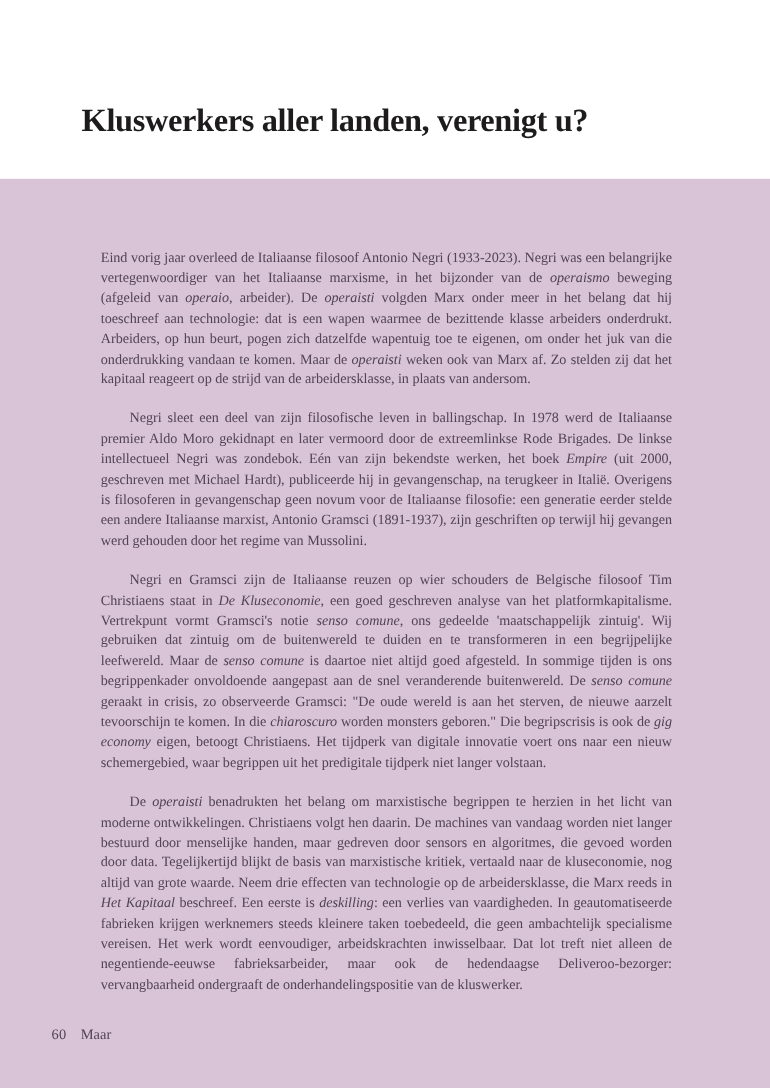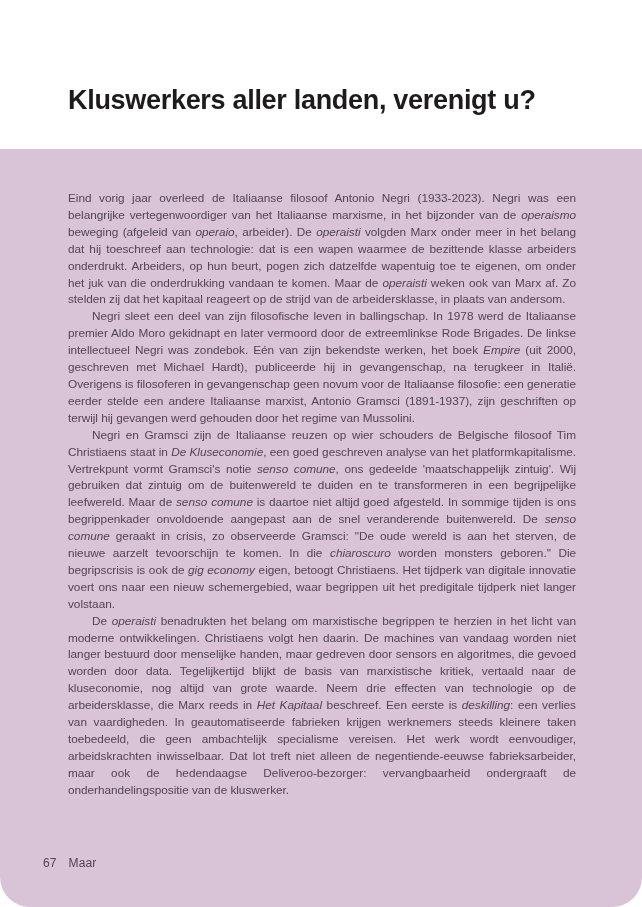--- a/index.html
+++ b/index.html
@@ -6,22 +6,21 @@
     margin: 0;
     padding: 0;
     background: #ffffff;
   }
   .page {
     position: relative;
     width: 642px;
     height: 907px;
     background: #ffffff;
     overflow: hidden;
-    font-family: Liberation Sans, sans-serif;
-    border-radius: 30px;
+    font-family: Liberation Serif, serif;
   }
   .page-header {
     position: absolute;
     top: 0; left: 0; right: 0;
     height: 149px;
     background: #ffffff;
   }
   .page-title {
     position: absolute;
     left: 68px;
@@ -46,21 +45,21 @@
     width: 508px;
     font-size: 11.8px;
     line-height: 16.9px;
     letter-spacing: -0.03px;
     color: var(--body-text, #524355);
     text-align: justify;
     hyphens: auto;
     -webkit-hyphens: auto;
   }
   .article p {
-    margin: 0;
+    margin: 16px;
   }
   .article p.indent {
     text-indent: 24px;
   }
   .article em {
     font-style: italic;
   }
   .page-footer {
     position: absolute;
     left: 43px;
@@ -84,16 +83,16 @@
 
   <section class="content-panel">
     <article class="article">
         <p><span>Eind vorig jaar overleed de Italiaanse filosoof Antonio Negri (1933-2023). Negri was een belangrijke vertegenwoordiger van het Italiaanse marxisme, in het bijzonder van de </span><em>operaismo</em><span> beweging (afgeleid van </span><em>operaio</em><span>, arbeider). De </span><em>operaisti</em><span> volgden Marx onder meer in het belang dat hij toeschreef aan technologie: dat is een wapen waarmee de bezittende klasse arbeiders onderdrukt. Arbeiders, op hun beurt, pogen zich datzelfde wapentuig toe te eigenen, om onder het juk van die onderdrukking vandaan te komen. Maar de </span><em>operaisti</em><span> weken ook van Marx af. Zo stelden zij dat het kapitaal reageert op de strijd van de arbeidersklasse, in plaats van andersom.</span></p>
         <p class="indent"><span>Negri sleet een deel van zijn filosofische leven in ballingschap. In 1978 werd de Italiaanse premier Aldo Moro gekidnapt en later vermoord door de extreemlinkse Rode Brigades. De linkse intellectueel Negri was zondebok. Eén van zijn bekendste werken, het boek </span><em>Empire</em><span> (uit 2000, geschreven met Michael Hardt), publiceerde hij in gevangenschap, na terugkeer in Italië. Overigens is filosoferen in gevangenschap geen novum voor de Italiaanse filosofie: een generatie eerder stelde een andere Italiaanse marxist, Antonio Gramsci (1891-1937), zijn geschriften op terwijl hij gevangen werd gehouden door het regime van Mussolini.</span></p>
         <p class="indent"><span>Negri en Gramsci zijn de Italiaanse reuzen op wier schouders de Belgische filosoof Tim Christiaens staat in </span><em>De Kluseconomie</em><span>, een goed geschreven analyse van het platformkapitalisme. Vertrekpunt vormt Gramsci's notie </span><em>senso comune</em><span>, ons gedeelde 'maatschappelijk zintuig'. Wij gebruiken dat zintuig om de buitenwereld te duiden en te transformeren in een begrijpelijke leefwereld. Maar de </span><em>senso comune</em><span> is daartoe niet altijd goed afgesteld. In sommige tijden is ons begrippenkader onvoldoende aangepast aan de snel veranderende buitenwereld. De </span><em>senso comune</em><span> geraakt in crisis, zo observeerde Gramsci: "De oude wereld is aan het sterven, de nieuwe aarzelt tevoorschijn te komen. In die </span><em>chiaroscuro</em><span> worden monsters geboren." Die begripscrisis is ook de </span><em>gig economy</em><span> eigen, betoogt Christiaens. Het tijdperk van digitale innovatie voert ons naar een nieuw schemergebied, waar begrippen uit het predigitale tijdperk niet langer volstaan.</span></p>
         <p class="indent"><span>De </span><em>operaisti</em><span> benadrukten het belang om marxistische begrippen te herzien in het licht van moderne ontwikkelingen. Christiaens volgt hen daarin. De machines van vandaag worden niet langer bestuurd door menselijke handen, maar gedreven door sensors en algoritmes, die gevoed worden door data. Tegelijkertijd blijkt de basis van marxistische kritiek, vertaald naar de kluseconomie, nog altijd van grote waarde. Neem drie effecten van technologie op de arbeidersklasse, die Marx reeds in </span><em>Het Kapitaal</em><span> beschreef. Een eerste is </span><em>deskilling</em><span>: een verlies van vaardigheden. In geautomatiseerde fabrieken krijgen werknemers steeds kleinere taken toebedeeld, die geen ambachtelijk specialisme vereisen. Het werk wordt eenvoudiger, arbeidskrachten inwisselbaar. Dat lot treft niet alleen de negentiende-eeuwse fabrieksarbeider, maar ook de hedendaagse Deliveroo-bezorger: vervangbaarheid ondergraaft de onderhandelingspositie van de kluswerker.</span></p>
       </article>
 
     <footer class="page-footer">
-      <span class="page-number">67</span><span class="section-name">Maar</span>
+      <span class="page-number">60</span><span class="section-name">Maar</span>
     </footer>
   </section>
 </div>
 
 </body></html>

